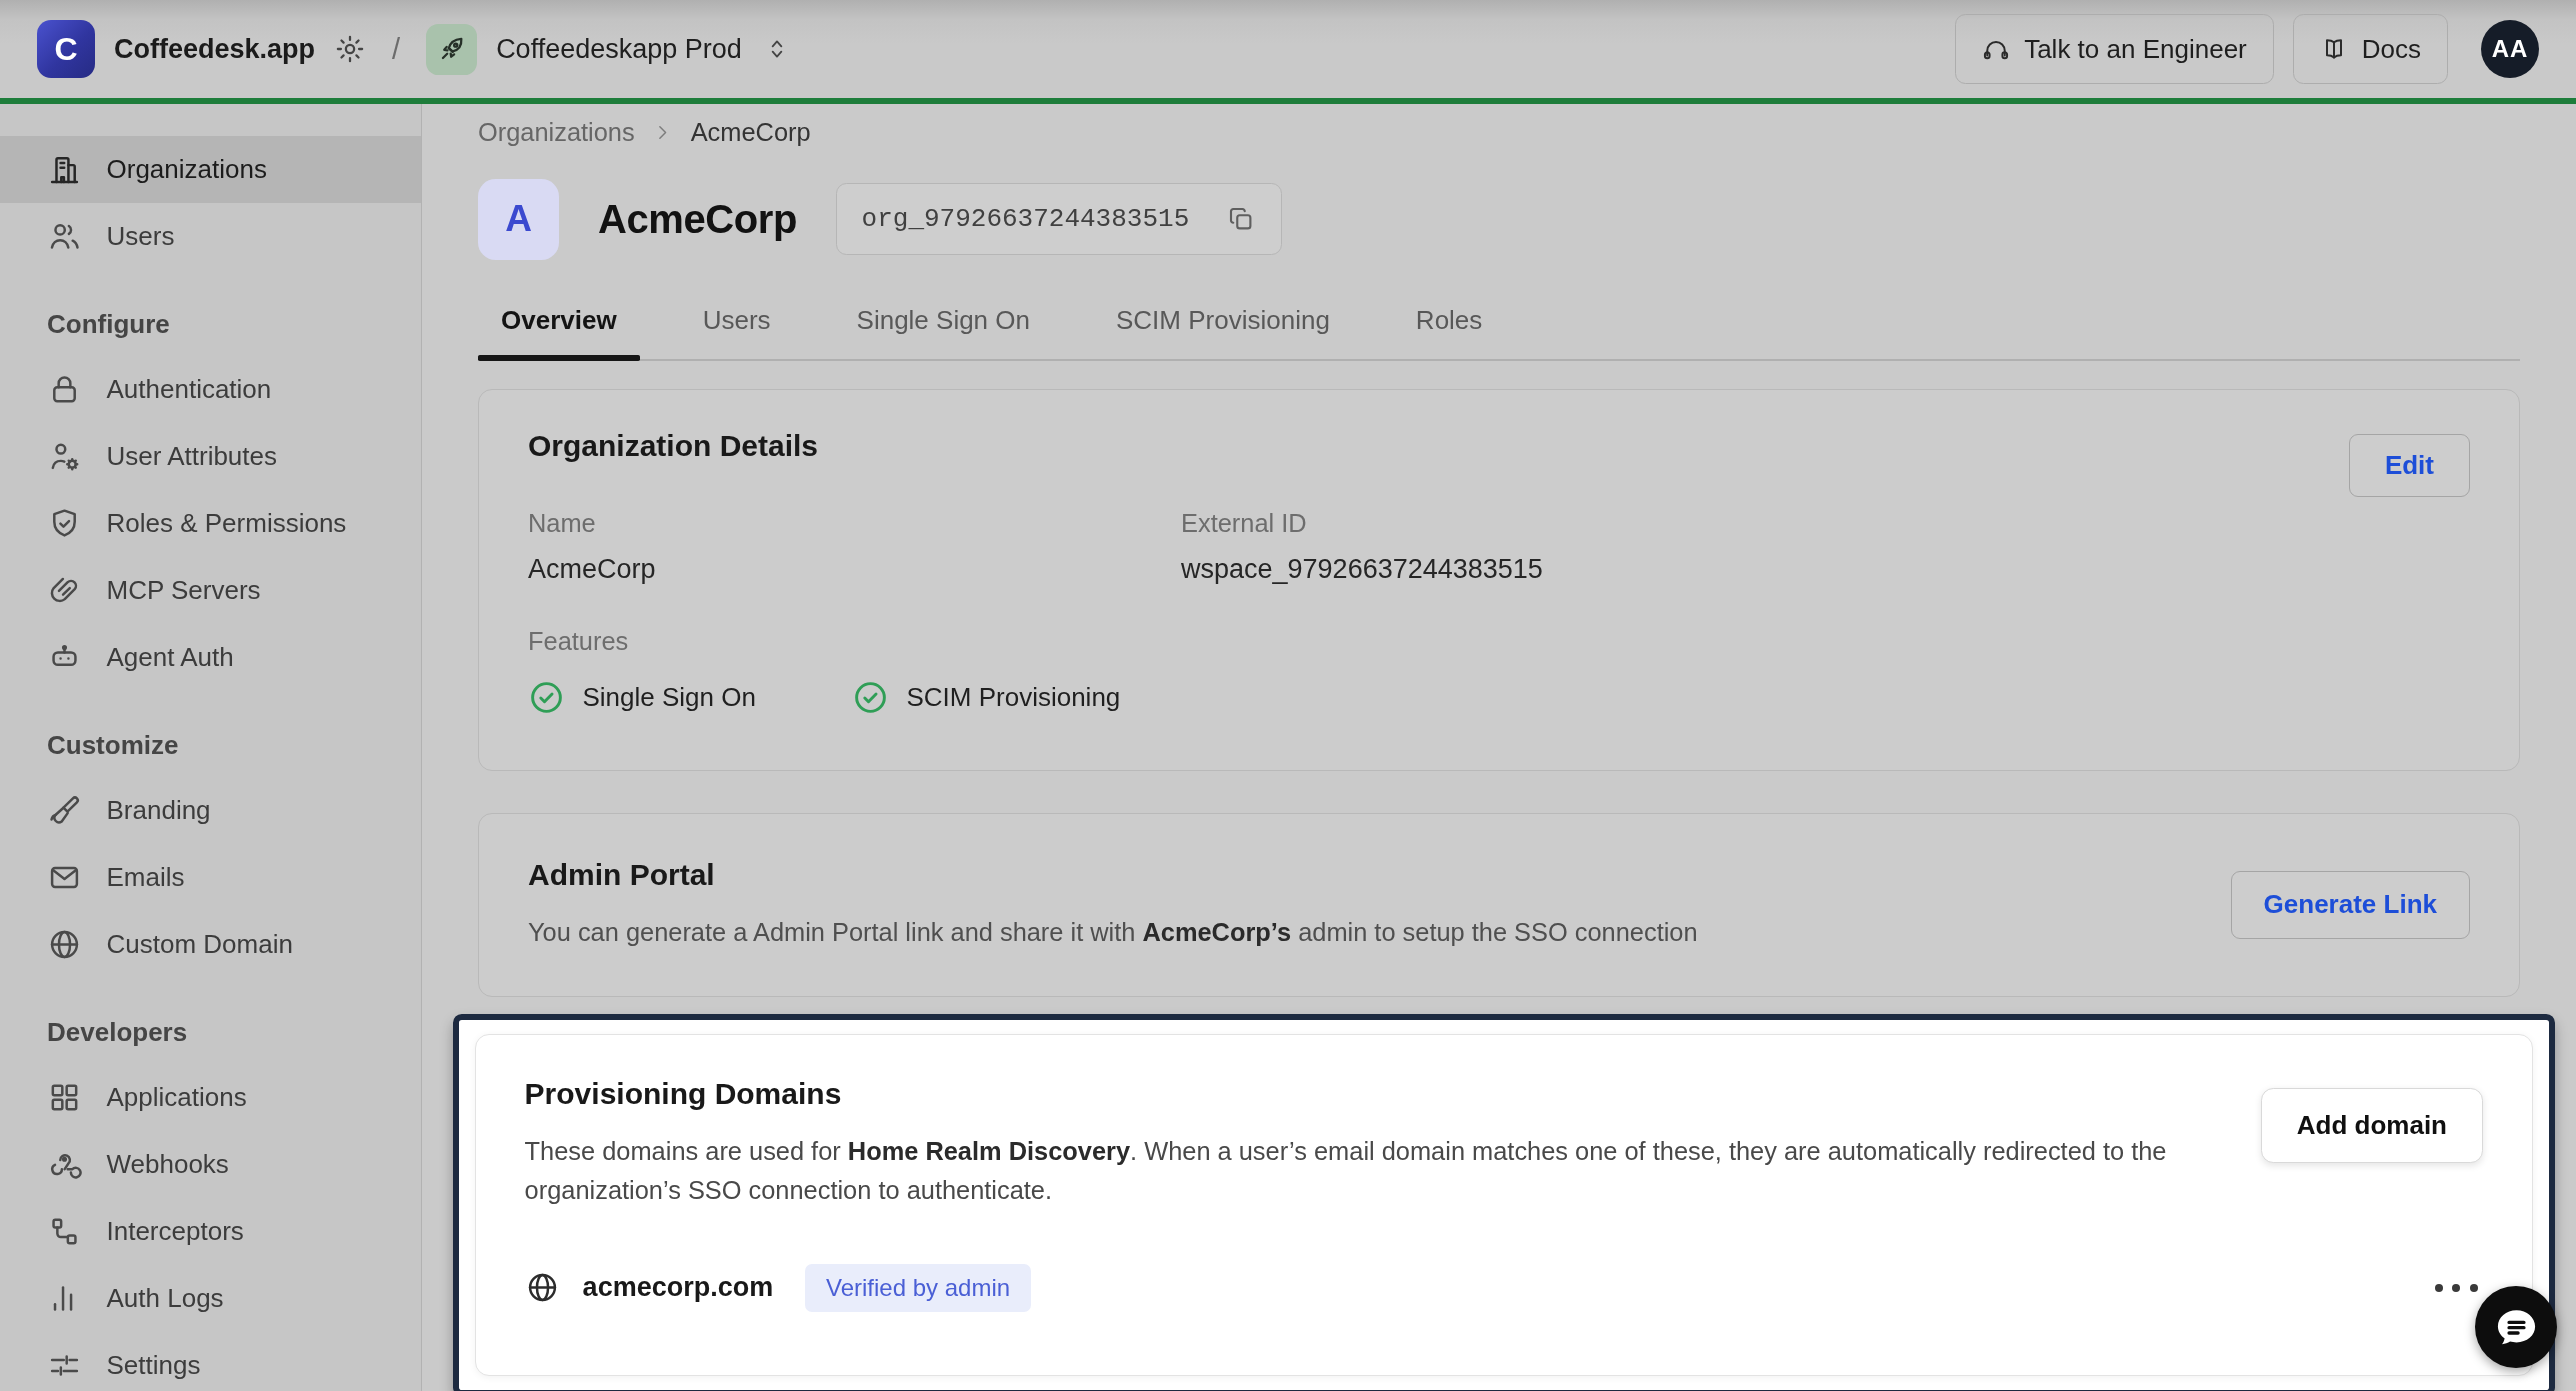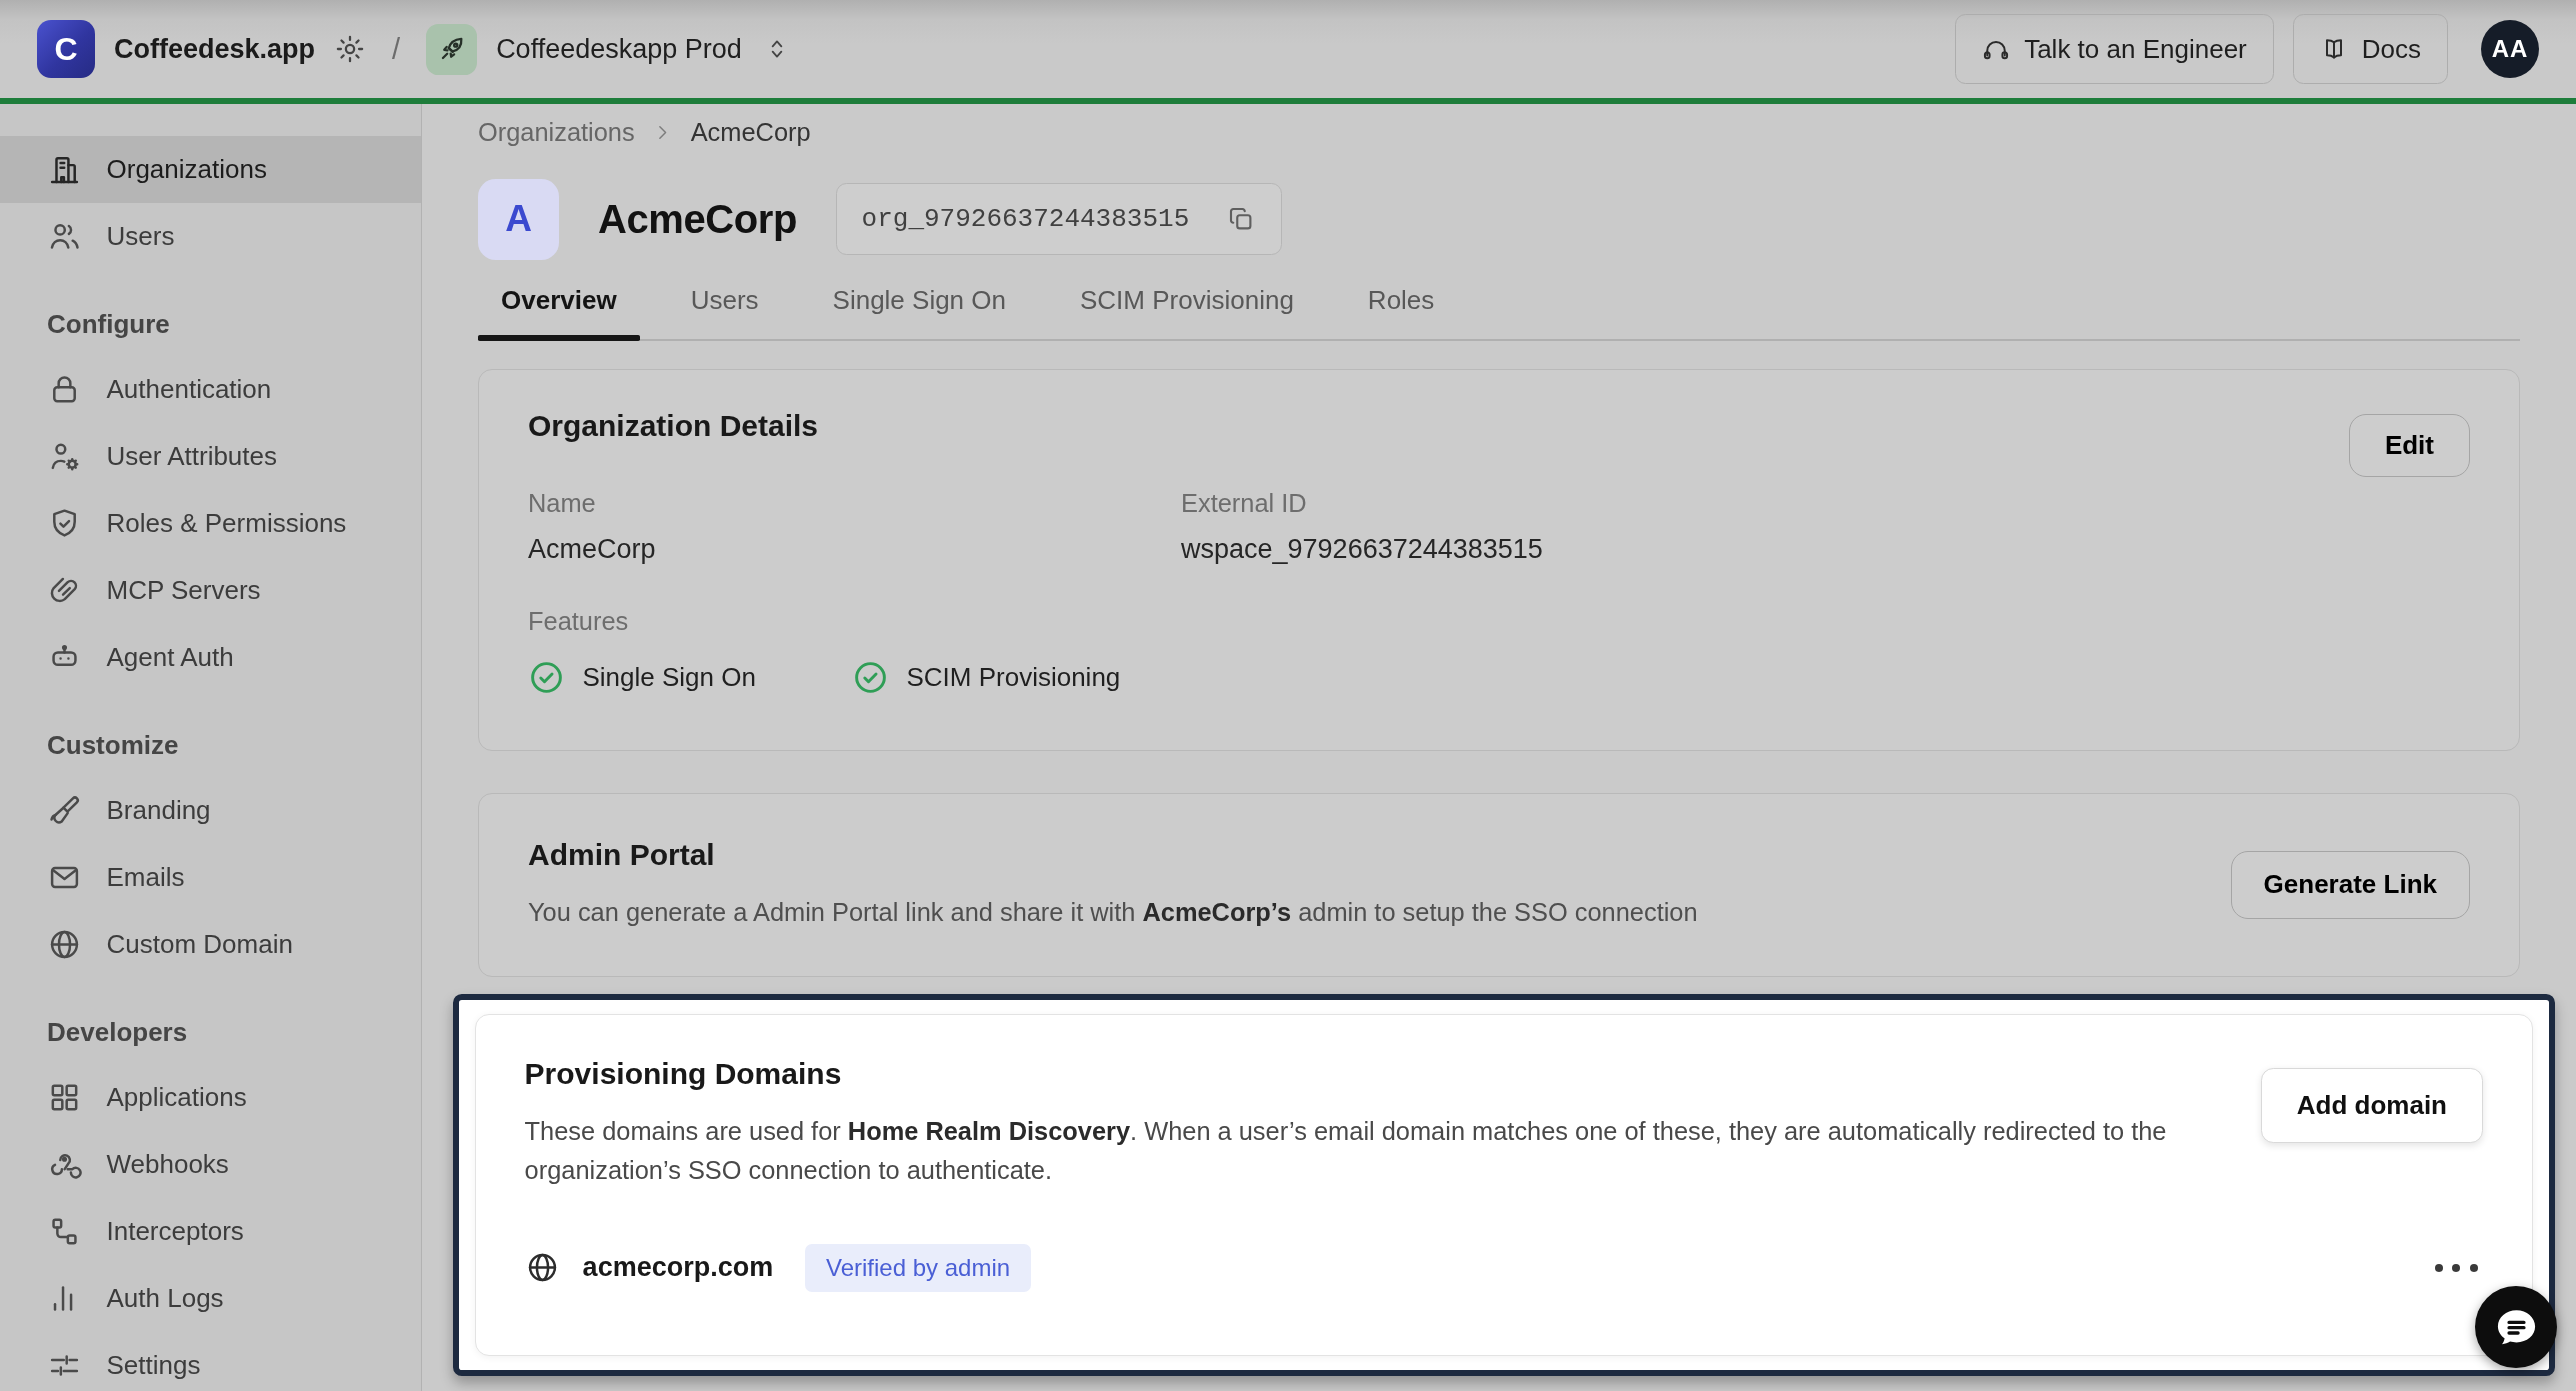--- a/index.html
+++ b/index.html
@@ -77,37 +77,37 @@
     font-size:37px; font-weight:700; display:flex; align-items:center; justify-content:center;
   }
   .page-title { font-size:40px; font-weight:700; color:#121212; letter-spacing:-0.4px; }
   .org-id {
     display:flex; align-items:center; gap:37px; height:72px; padding:0 24.5px;
     border:1.8px solid #b6b6b6; border-radius:10.5px; background:#cecece;
     font-family:"Liberation Mono","DejaVu Sans Mono",monospace; font-size:26px; color:#404040;
   }
   .org-id .icon { width:30px; height:30px; color:#5f5f5f; cursor:pointer; }
 
-  .tabs { margin-top:25px; display:flex; gap:28px; border-bottom:2.6px solid #b0b0b0; }
+  .tabs { margin-top:45px; display:flex; gap:40px; border-bottom:2.6px solid #b0b0b0; }
   .tab { padding:0 23px 23px 23px; font-size:26px; color:#585858; position:relative; cursor:pointer; }
   .tab.active { color:#141414; font-weight:600; }
   .tab.active::after {
     content:""; position:absolute; left:0; right:0; bottom:-2.6px; height:6.1px;
     background:#161616; border-radius:1.8px;
   }
 
   
   .card {
     margin-top:28px; border:1.8px solid #b9b9b9; border-radius:14px; background:#cccccc;
     padding:39px 34px 54px 49px; position:relative;
   }
   .card-title { font-size:30px; font-weight:600; color:#191919; }
   .btn {
-    border:1.8px solid #a5a5a5; border-radius:17px; background:#cdcdcd;
-    font-size:26px; font-weight:700; color:#000000; cursor:pointer;
+    border:1.8px solid #a5a5a5; border-radius:9px; background:#cdcdcd;
+    font-size:26px; font-weight:700; color:#1d4ed8; cursor:pointer;
     display:inline-flex; align-items:center; justify-content:center;
   }
   .edit-btn { position:absolute; top:44px; right:49px; height:63px; padding:0 35px; }
   .generate-btn { position:absolute; top:50%; transform:translateY(-50%); right:49px; height:68px; padding:0 32px; }
 
   .detail-grid { display:grid; grid-template-columns:653px 1fr; margin-top:46px; }
   .f-label { font-size:25.4px; color:#6d6d6d; }
   .f-value { font-size:27px; color:#262626; margin-top:16px; }
 
   .features-label { margin-top:42px; font-size:25.4px; color:#6d6d6d; }

